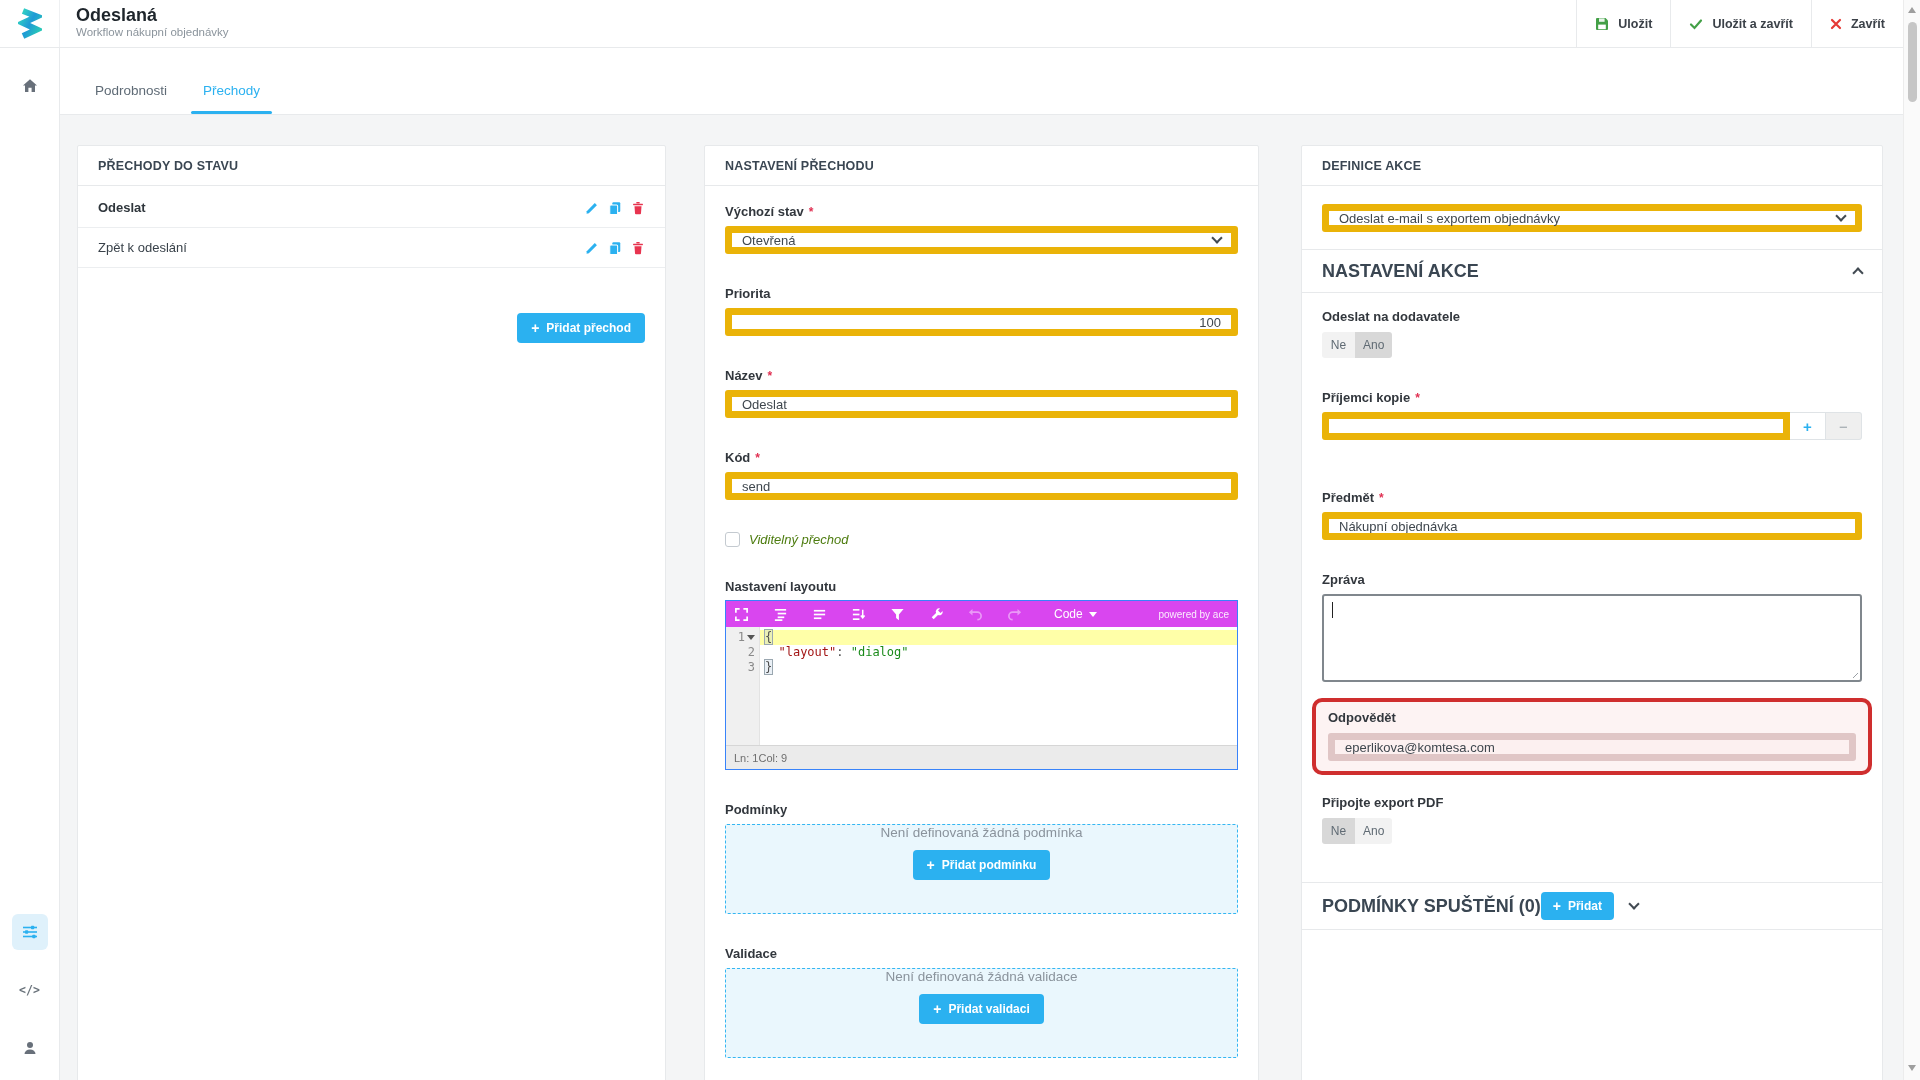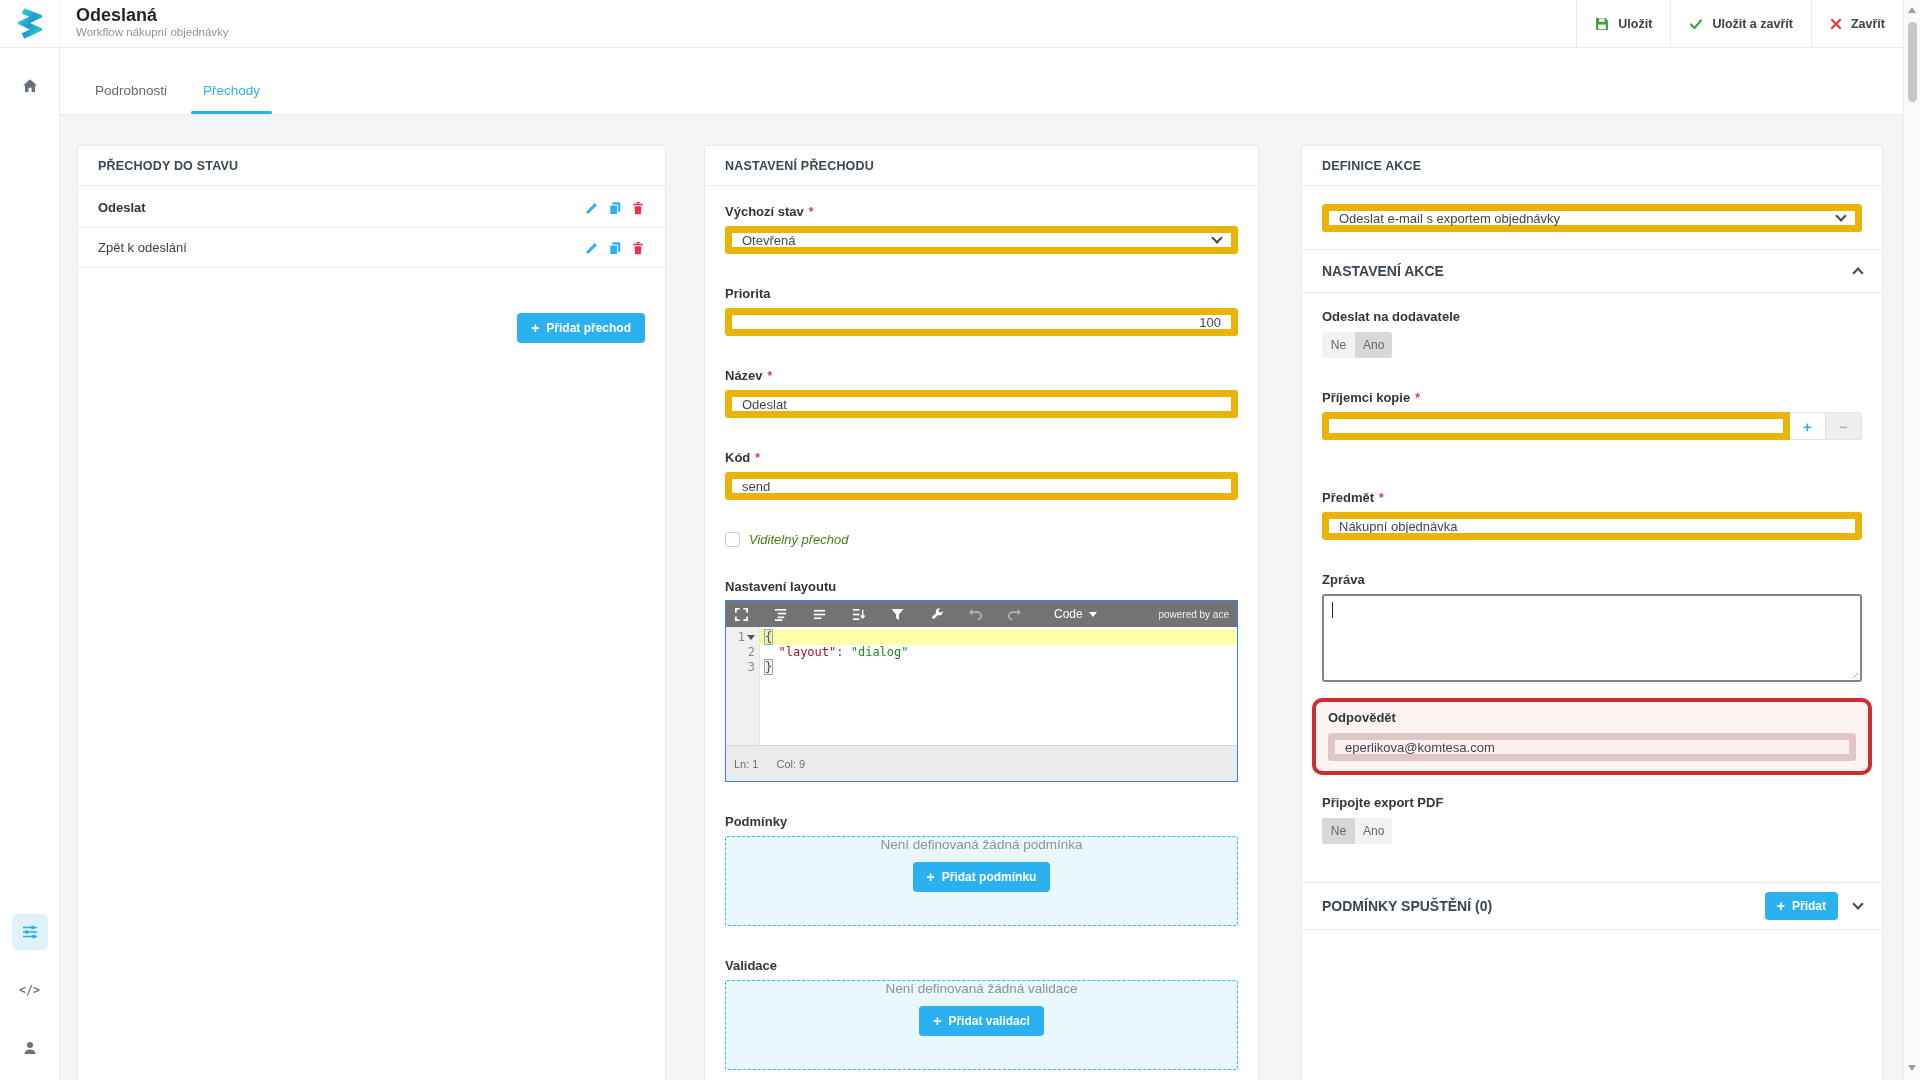--- a/index.html
+++ b/index.html
@@ -68,70 +68,70 @@
   .tselect { display:flex; align-items:center; justify-content:space-between; cursor:pointer; }
   .chev { width:8px; height:8px; border-right:2px solid #424a52; border-bottom:2px solid #424a52; display:inline-block; }
   .chev.down { transform:rotate(45deg); margin-top:-4px; }
   .chev.up { transform:rotate(-135deg); margin-top:4px; }
   .chk-row { display:flex; align-items:center; gap:9px; margin-bottom:32px; }
   .checkbox { width:15px; height:15px; border:1px solid #c4cad0; border-radius:3px; background:#fff; cursor:pointer; }
   .chk-label { font-size:13px; color:#4d7c0f;font-style:italic; }
 
   
   .jsoneditor { border:1px solid #3883fa; margin-bottom:32px; }
-  .je-toolbar { background:#737373; height:26px; display:flex; align-items:center; padding:0 8px; gap:24px; color:#fff; }
+  .je-toolbar { background:#d946ef; height:26px; display:flex; align-items:center; padding:0 8px; gap:24px; color:#fff; }
   .je-toolbar svg { display:block; cursor:pointer; }
   .je-dim { opacity:.45; }
   .je-mode { display:flex; align-items:center; gap:6px; font-size:12px; margin-left:8px; cursor:pointer; }
   .je-caret { width:0; height:0; border-left:4px solid transparent; border-right:4px solid transparent; border-top:5px solid #fff; }
   .je-powered { margin-left:auto; font-size:10px; opacity:.9; }
   .je-body { height:118px; display:flex; font-family:"DejaVu Sans Mono", monospace; font-size:12px; background:#fff; }
   .je-gutter { width:34px; background:#f0f0f0; border-right:1px solid #e3e3e3; color:#8a8a8a; text-align:right;
                padding:3px 4px 0 0; line-height:15px; }
   .je-gutter .g1 { display:flex; justify-content:flex-end; align-items:center; gap:2px; }
   .fold { width:0; height:0; border-left:4px solid transparent; border-right:4px solid transparent; border-top:5px solid #555; }
   .je-code { flex:1; padding:3px 0 0; line-height:15px; color:#4d4d4d; }
   .je-line { padding-left:4px; white-space:pre; }
   .je-line.hl { background:#ffffa8; }
   .brace { border:1px solid #9aa7b0; background:rgba(170,195,220,.25); }
   .jkey { color:#a31515; }
   .jval { color:#1a8a1a; }
-  .je-status { background:#ebebeb; border-top:1px solid #d6d6d6; height:36px; display:flex; align-items:center;
-               gap:18px; padding:0 8px; font-size:11px; color:#6e6e6e; }
+  .je-status { background:#ebebeb; border-top:1px solid #d6d6d6; height:24px; display:flex; align-items:center;
+               padding:0 8px; font-size:11px; color:#6e6e6e; }
 
   
   .dashed-zone { border:1.5px dashed #35b6f2; background:#eaf7fd; border-radius:2px; height:90px;
                  display:flex; flex-direction:column; align-items:center; justify-content:flex-start; gap:10px; }
   .empty-text { font-size:13.5px; color:#8a939c; }
 
   
   .bleed-divider { border-top:1px solid #e7e9eb; margin:17px -20px 0; }
   .settings-head { display:flex; align-items:center; justify-content:space-between; height:42px; }
-  .settings-title { font-size:14px; font-weight:bold; color:#3a4652; }
+  .settings-title { font-size:18px; font-weight:bold; color:#3a4652; }
   .toggle { display:inline-flex; margin-top:1px; }
   .toggle span { min-width:33px; height:26px; display:inline-flex; align-items:center; justify-content:center;
                  font-size:12px; color:#5f6a73; background:#f2f2f2; cursor:pointer; padding:0 8px; }
   .toggle span:first-child { border-radius:3px 0 0 3px; }
   .toggle span:last-child { border-radius:0 3px 3px 0; }
   .toggle span.sel { background:#d8d8d8; }
   .input-group { display:flex; }
   .input-group .tinput { flex:1; border-radius:3px 0 0 3px; }
   .ig-btn { width:36px; height:28px; display:flex; align-items:center; justify-content:center; font-size:15px;
             border:1px solid #dfe3e6; border-left:none; cursor:pointer; background:#fff; }
   .ig-btn.plus { color:#2bb1f0; font-weight:bold; }
   .ig-btn.minus { color:#9aa2a9; background:#efefef; border-radius:0 3px 3px 0; }
   .textarea { width:100%; height:88px; border:2px solid #80878d; border-radius:3px; background:#fff; position:relative; }
   .caret-bar { position:absolute; left:8px; top:6px; width:1px; height:16px; background:#222; }
   .resize-grip { position:absolute; right:2px; bottom:2px; width:9px; height:9px;
     background:linear-gradient(135deg, transparent 0 50%, #9aa0a6 50% 55%, transparent 55% 70%, #9aa0a6 70% 75%, transparent 75%); }
   .redbox { border:4px solid #cf2e2e; border-radius:10px; background:#fdf3f3; margin:16px -10px 16px;
             padding:8px 12px 10px; }
   .redbox .flabel { margin-bottom:8px; }
   .redbox .tinput { background:#fcf0f0; border-color:#e0c6c6; }
-  .run-row { display:flex; align-items:center; justify-content:space-between; height:46px; }
+  .run-row { display:flex; align-items:center; height:46px; }
   .run-right { display:flex; align-items:center; gap:16px; }
 
   
   .scrollbar { position:absolute; top:0; right:0; bottom:0; width:17px; background:#fafafa; border-left:1px solid #ececec; z-index:10; }
   .sb-thumb { position:absolute; top:22px; left:4px; width:9px; height:80px; background:#c6c6c6; border-radius:5px; }
   .sb-up { position:absolute; top:7px; left:4px; width:0; height:0; border-left:4.5px solid transparent;
            border-right:4.5px solid transparent; border-bottom:6px solid #9e9e9e; }
   .sb-down { position:absolute; bottom:9px; left:4px; width:0; height:0; border-left:4.5px solid transparent;
            border-right:4.5px solid transparent; border-top:6px solid #9e9e9e; }
 </style>

